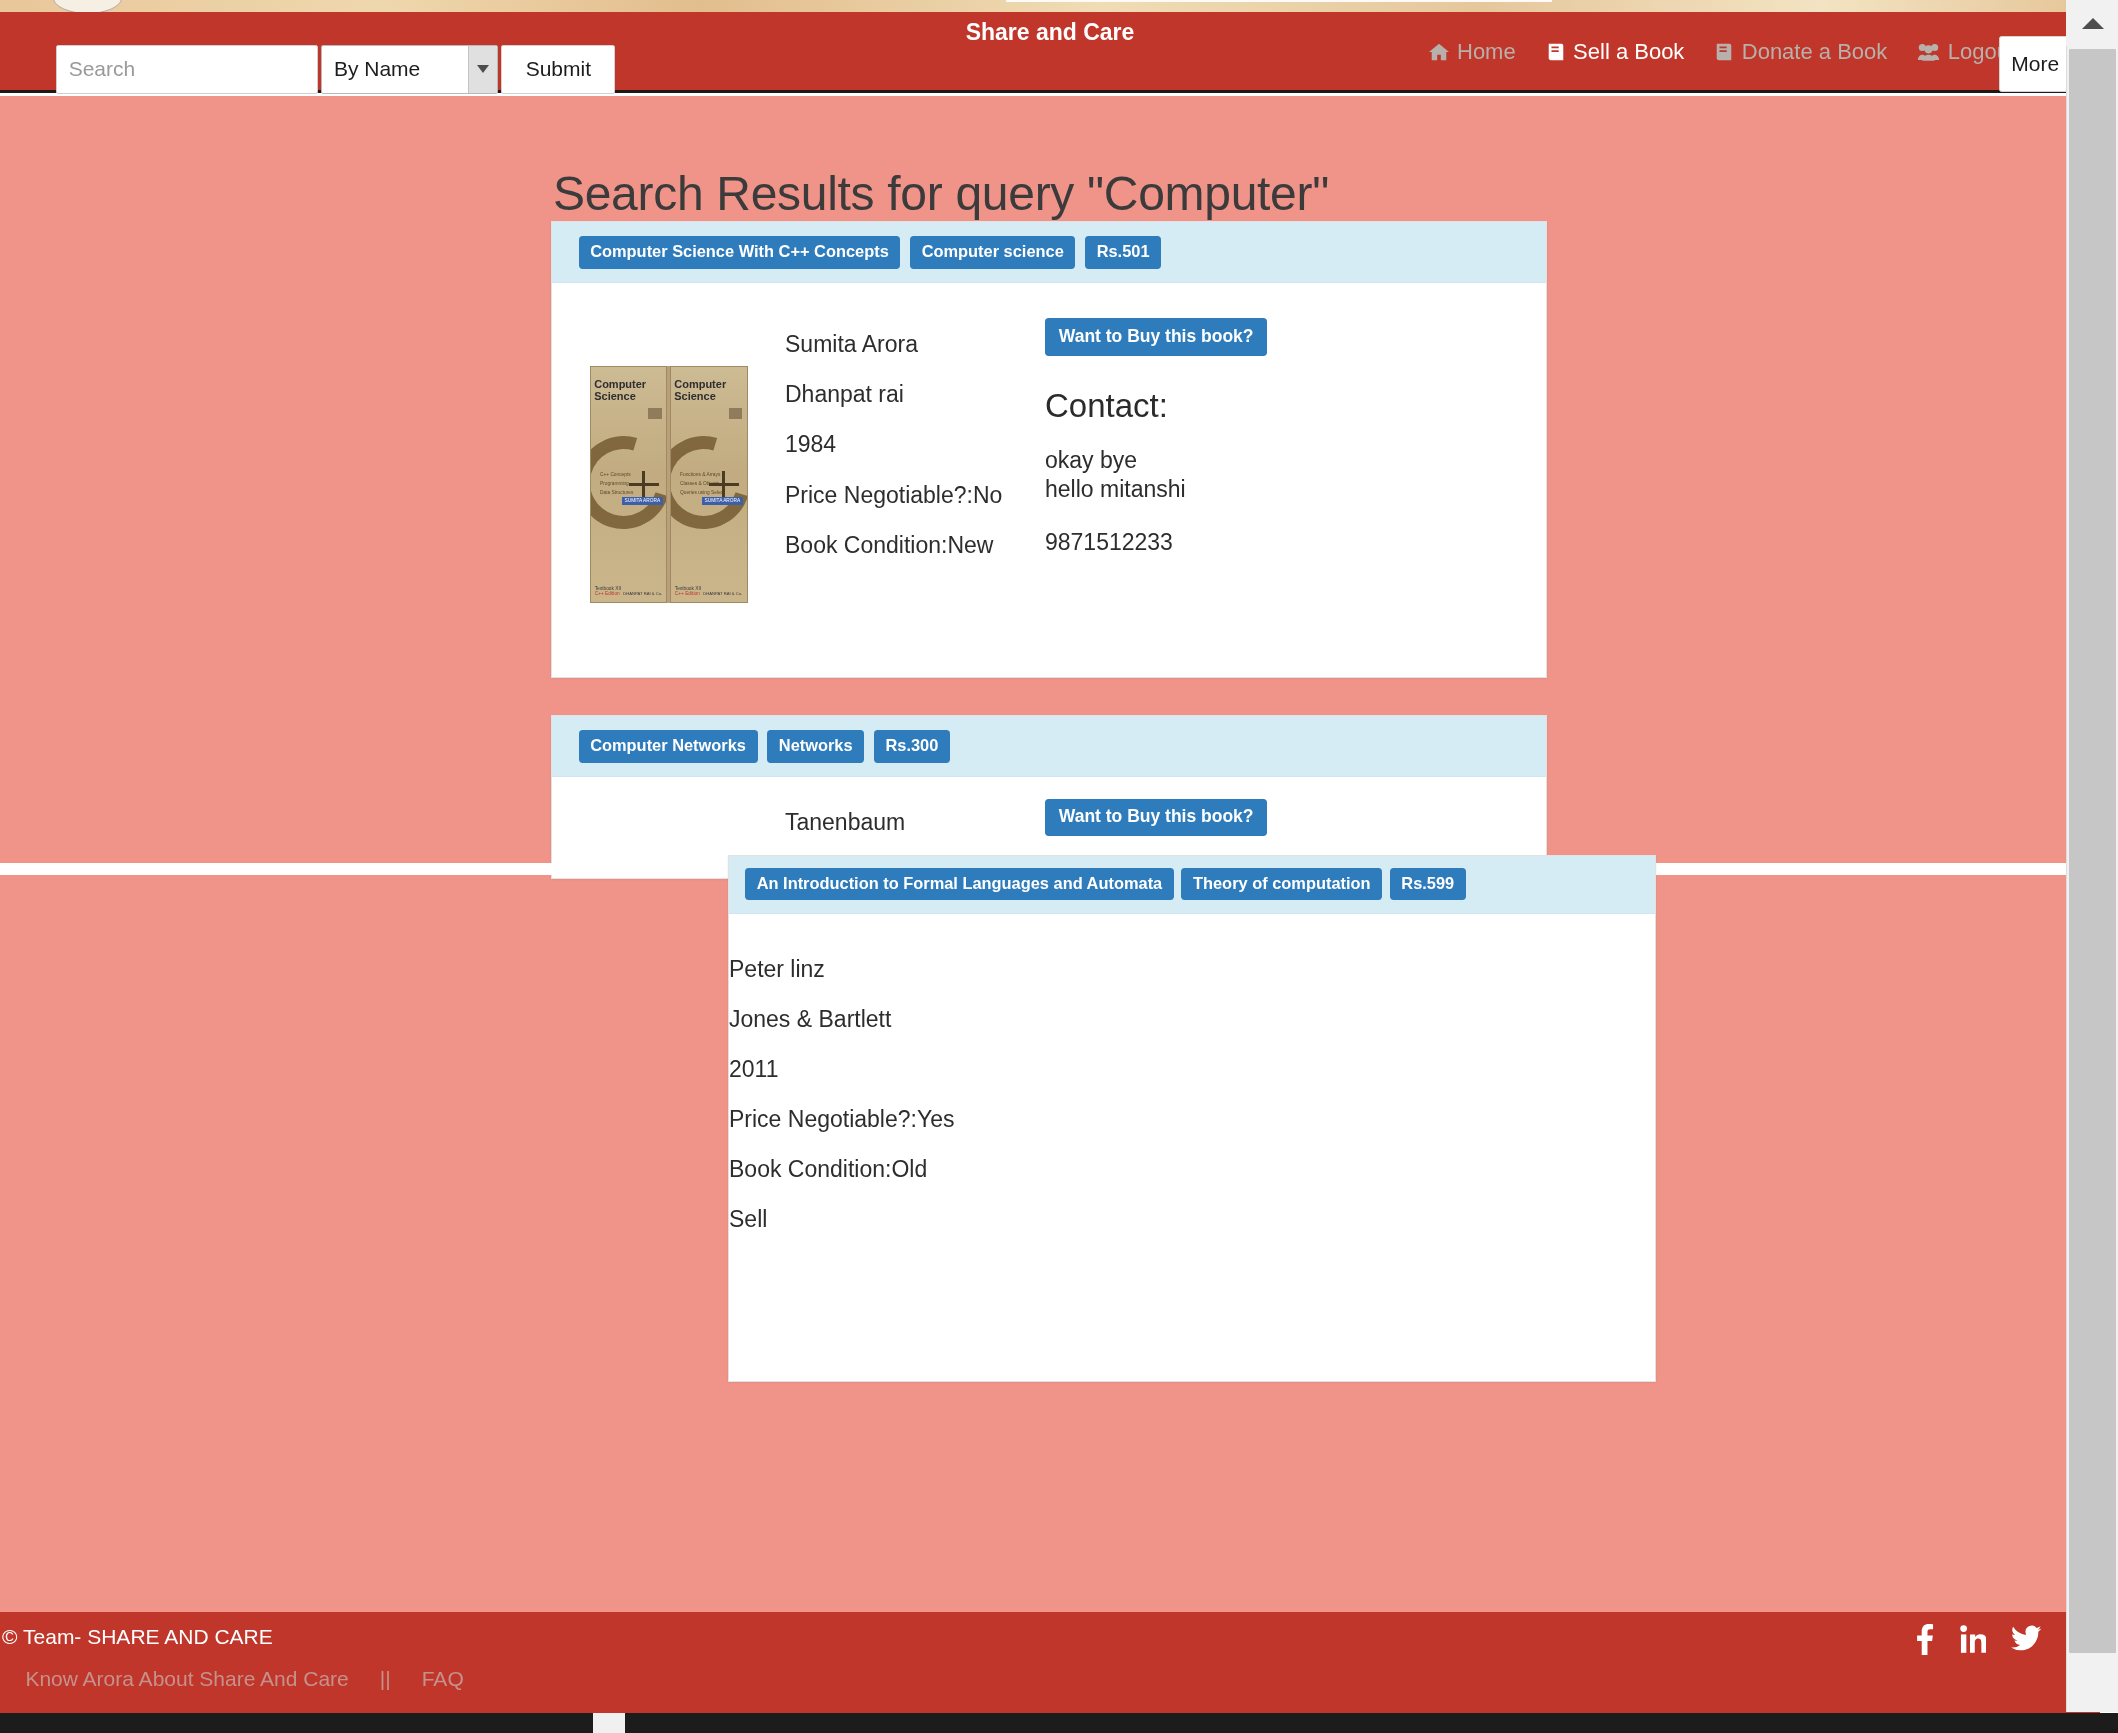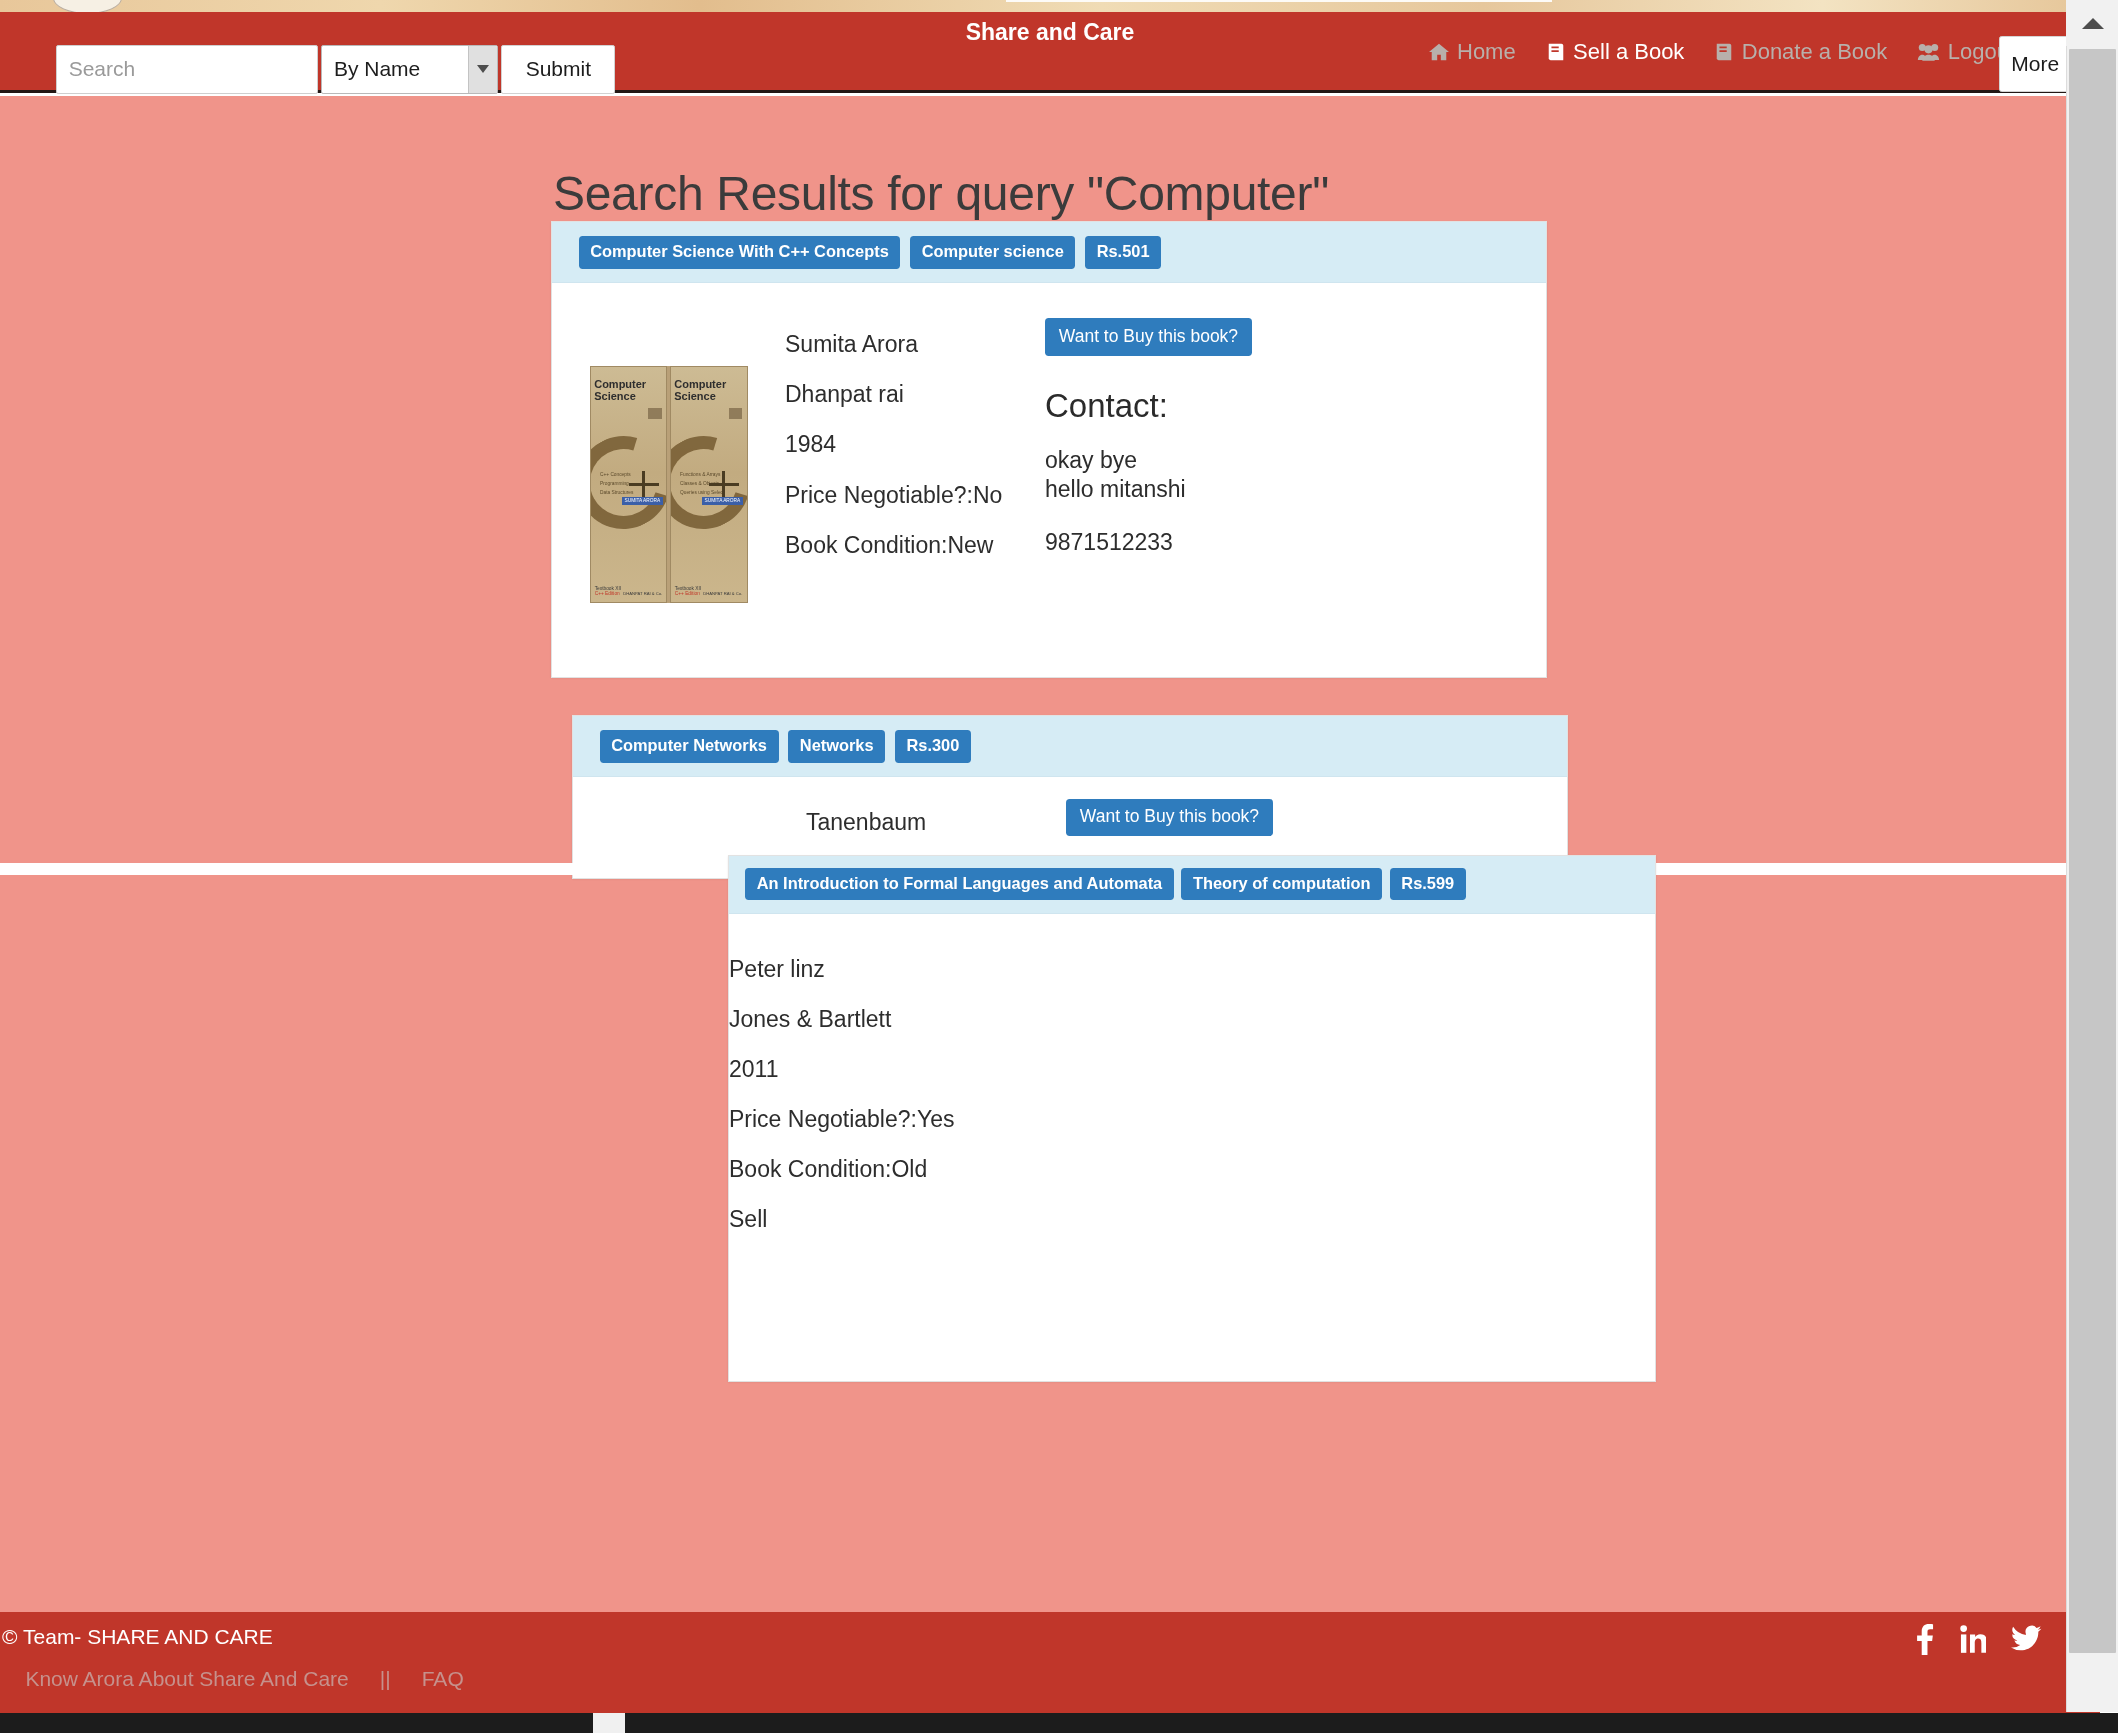--- a/index.html
+++ b/index.html
@@ -143,21 +143,21 @@
   .card-body { display: flex; padding: 15px 0 0 0; position: relative; }
 
   .col-thumb { width: 233px; display: flex; justify-content: center; padding-top: 68px; }
   .col-info  { width: 260px; padding-top: 32px; }
   .col-contact { flex: 1; padding-top: 20px; }
 
   .info-line { font-size: 23px; color: #2d2d2d; margin-bottom: 22px; line-height: 1.22; }
 
   .buy-btn {
     display: inline-block; background: #2f7cbd; color: #fff;
-    font-size: 17.5px; font-weight: normal; border-radius: 3.7px;
+    font-size: 17.5px; font-weight: bold; border-radius: 3.7px;
     padding: 7.4px 13.8px 9px 13.8px; border: none; cursor: pointer;
     font-family: "Liberation Sans", sans-serif; white-space: nowrap;
   }
   .contact-h { font-size: 33px; color: #2b2b2b; margin: 31px 0 21px 0; font-weight: normal; }
   .contact-line { font-size: 23px; color: #2d2d2d; line-height: 1.28; }
   .contact-phone { font-size: 23px; color: #2d2d2d; margin-top: 24px; }
 
   
   .book-cover {
     width: 158px; height: 237px; display: flex; gap: 2.1px;
@@ -371,21 +371,21 @@
       <div class="col-contact">
         <button class="buy-btn">Want to Buy this book?</button>
         <h2 class="contact-h">Contact:</h2>
         <div class="contact-line">okay bye</div>
         <div class="contact-line">hello mitanshi</div>
         <div class="contact-phone">9871512233</div>
       </div>
     </div>
   </div>
 
-  <div class="card" style="left:572px; top:715px; width:996px; height:164px; overflow:hidden;">
+  <div class="card" style="left:551px; top:715px; width:996px; height:164px; overflow:hidden;">
     <div class="card-head">
       <span class="badge">Computer Networks</span>
       <span class="badge">Networks</span>
       <span class="badge">Rs.300</span>
     </div>
     <div class="card-body" style="padding-top:16px;">
       <div class="col-thumb" style="padding-top:85px; align-items:flex-start;">
         <div class="mini-rule"></div>
       </div>
       <div class="col-info" style="padding-top:15px;">

